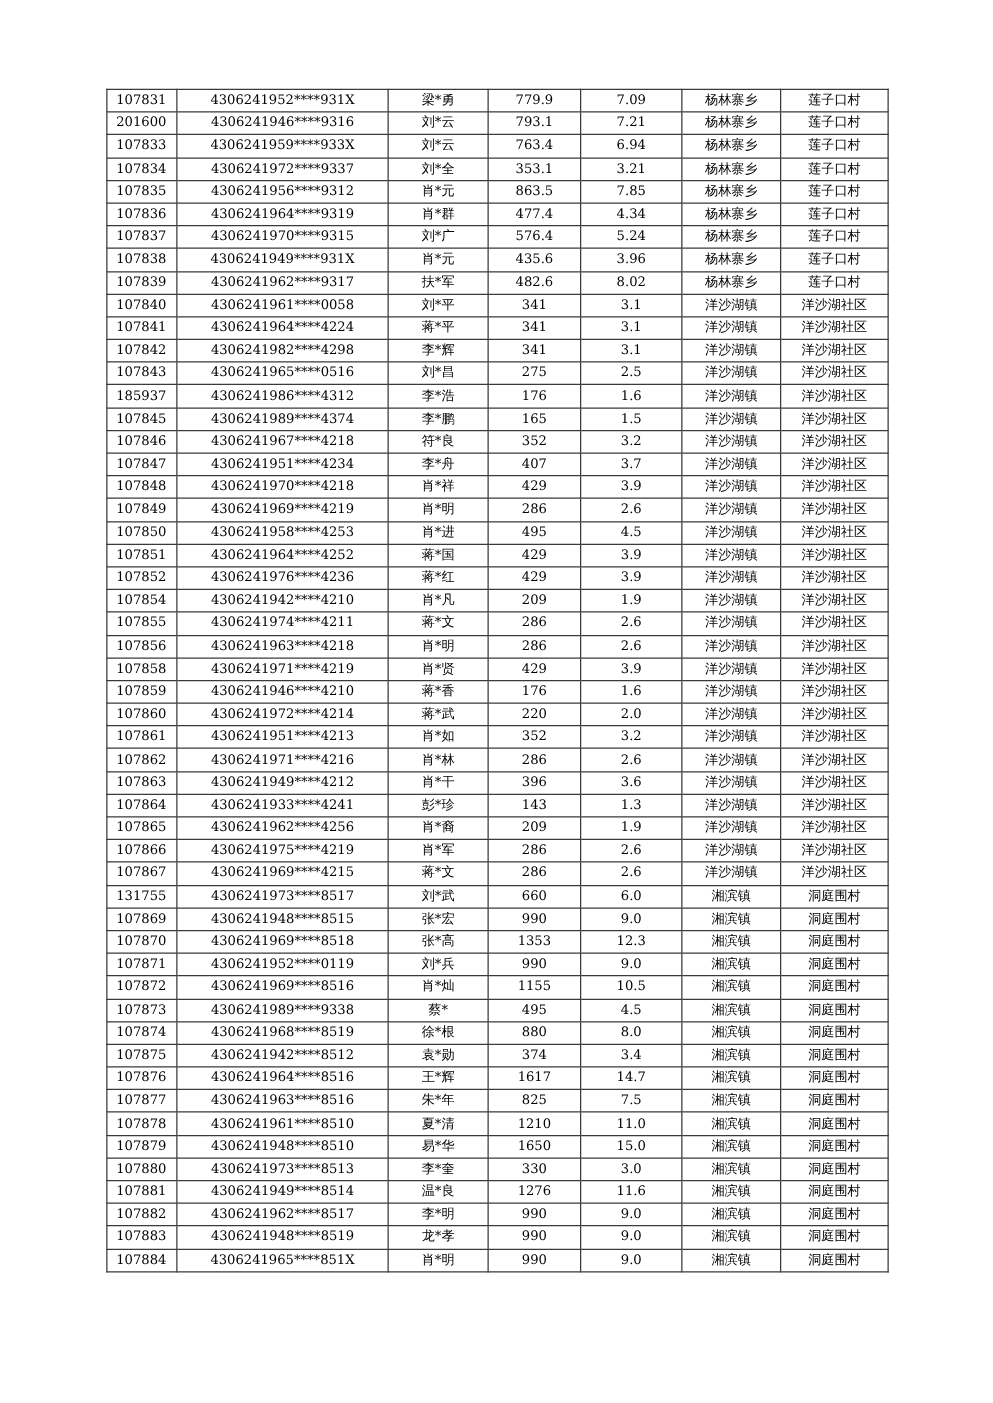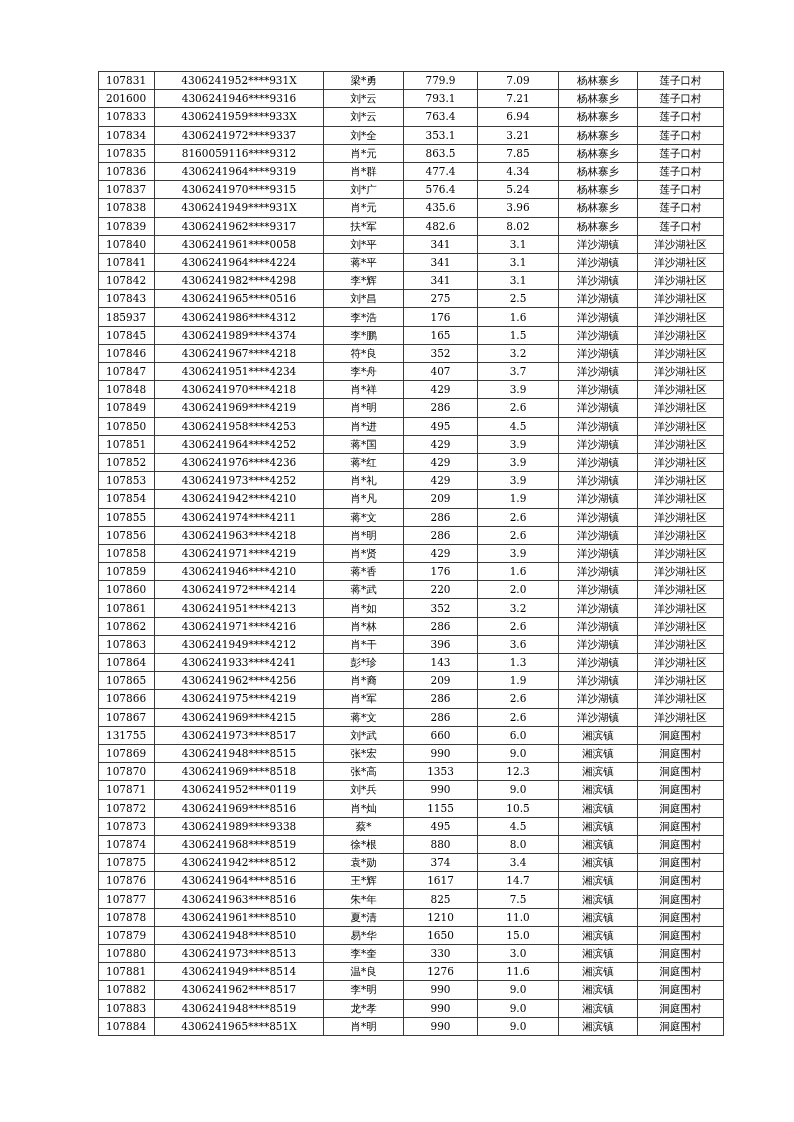--- a/index.html
+++ b/index.html
@@ -15,21 +15,21 @@
   }
   .page {
     position: relative;
     width: 794px;
     height: 1122px;
     background: #ffffff;
     overflow: hidden;
   }
   table.records {
     position: absolute;
-    left: 98px;
+    left: 85px;
     top: 71px;
     border-collapse: collapse;
     table-layout: fixed;
     width: 625px;
   }
   table.records td {
     border: 1px solid #3a3a3a;
     font-size: 10.5px;
     line-height: 17px;
     height: 17.2px;
@@ -90,21 +90,21 @@
           <td class="col-seq">107834</td>
           <td class="col-id_number">4306241972****9337</td>
           <td class="col-name">刘*全</td>
           <td class="col-amount">353.1</td>
           <td class="col-rate">3.21</td>
           <td class="col-town">杨林寨乡</td>
           <td class="col-village">莲子口村</td>
         </tr>
         <tr>
           <td class="col-seq">107835</td>
-          <td class="col-id_number">8160059116****9312</td>
+          <td class="col-id_number">4306241956****9312</td>
           <td class="col-name">肖*元</td>
           <td class="col-amount">863.5</td>
           <td class="col-rate">7.85</td>
           <td class="col-town">杨林寨乡</td>
           <td class="col-village">莲子口村</td>
         </tr>
         <tr>
           <td class="col-seq">107836</td>
           <td class="col-id_number">4306241964****9319</td>
           <td class="col-name">肖*群</td>
@@ -251,29 +251,20 @@
         <tr>
           <td class="col-seq">107852</td>
           <td class="col-id_number">4306241976****4236</td>
           <td class="col-name">蒋*红</td>
           <td class="col-amount">429</td>
           <td class="col-rate">3.9</td>
           <td class="col-town">洋沙湖镇</td>
           <td class="col-village">洋沙湖社区</td>
         </tr>
         <tr>
-          <td class="col-seq">107853</td>
-          <td class="col-id_number">4306241973****4252</td>
-          <td class="col-name">肖*礼</td>
-          <td class="col-amount">429</td>
-          <td class="col-rate">3.9</td>
-          <td class="col-town">洋沙湖镇</td>
-          <td class="col-village">洋沙湖社区</td>
-        </tr>
-        <tr>
           <td class="col-seq">107854</td>
           <td class="col-id_number">4306241942****4210</td>
           <td class="col-name">肖*凡</td>
           <td class="col-amount">209</td>
           <td class="col-rate">1.9</td>
           <td class="col-town">洋沙湖镇</td>
           <td class="col-village">洋沙湖社区</td>
         </tr>
         <tr>
           <td class="col-seq">107855</td>

